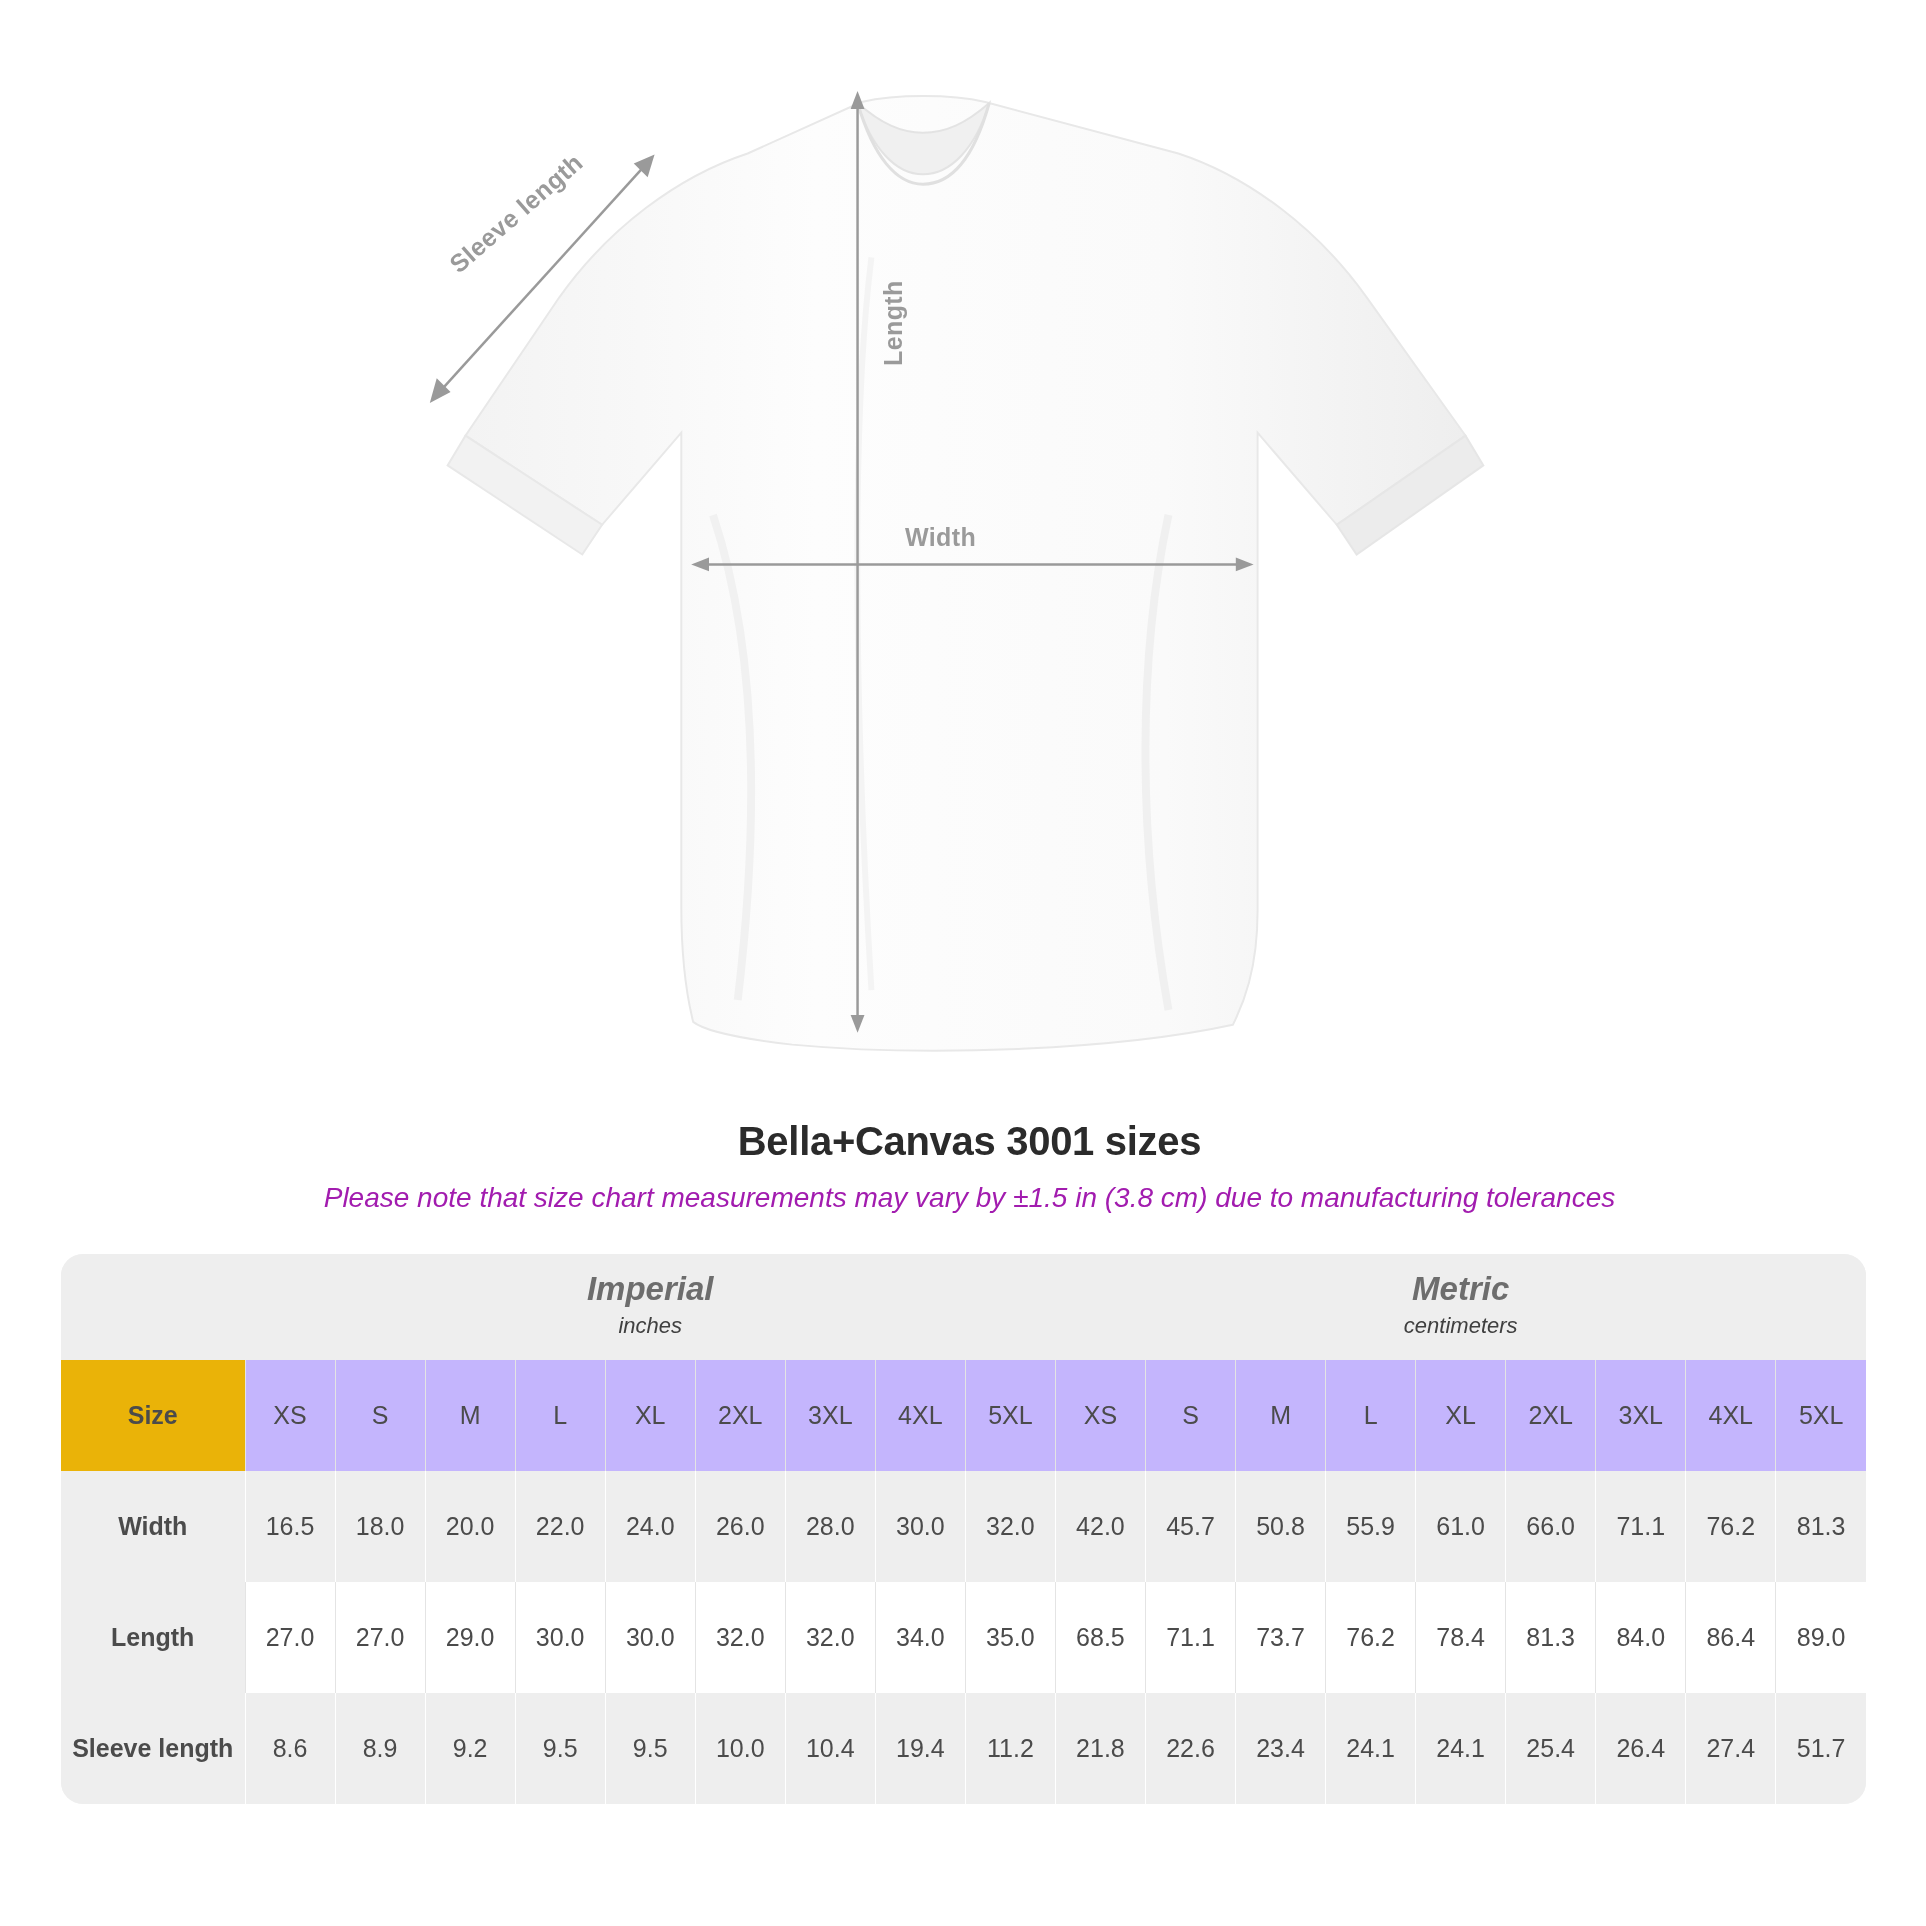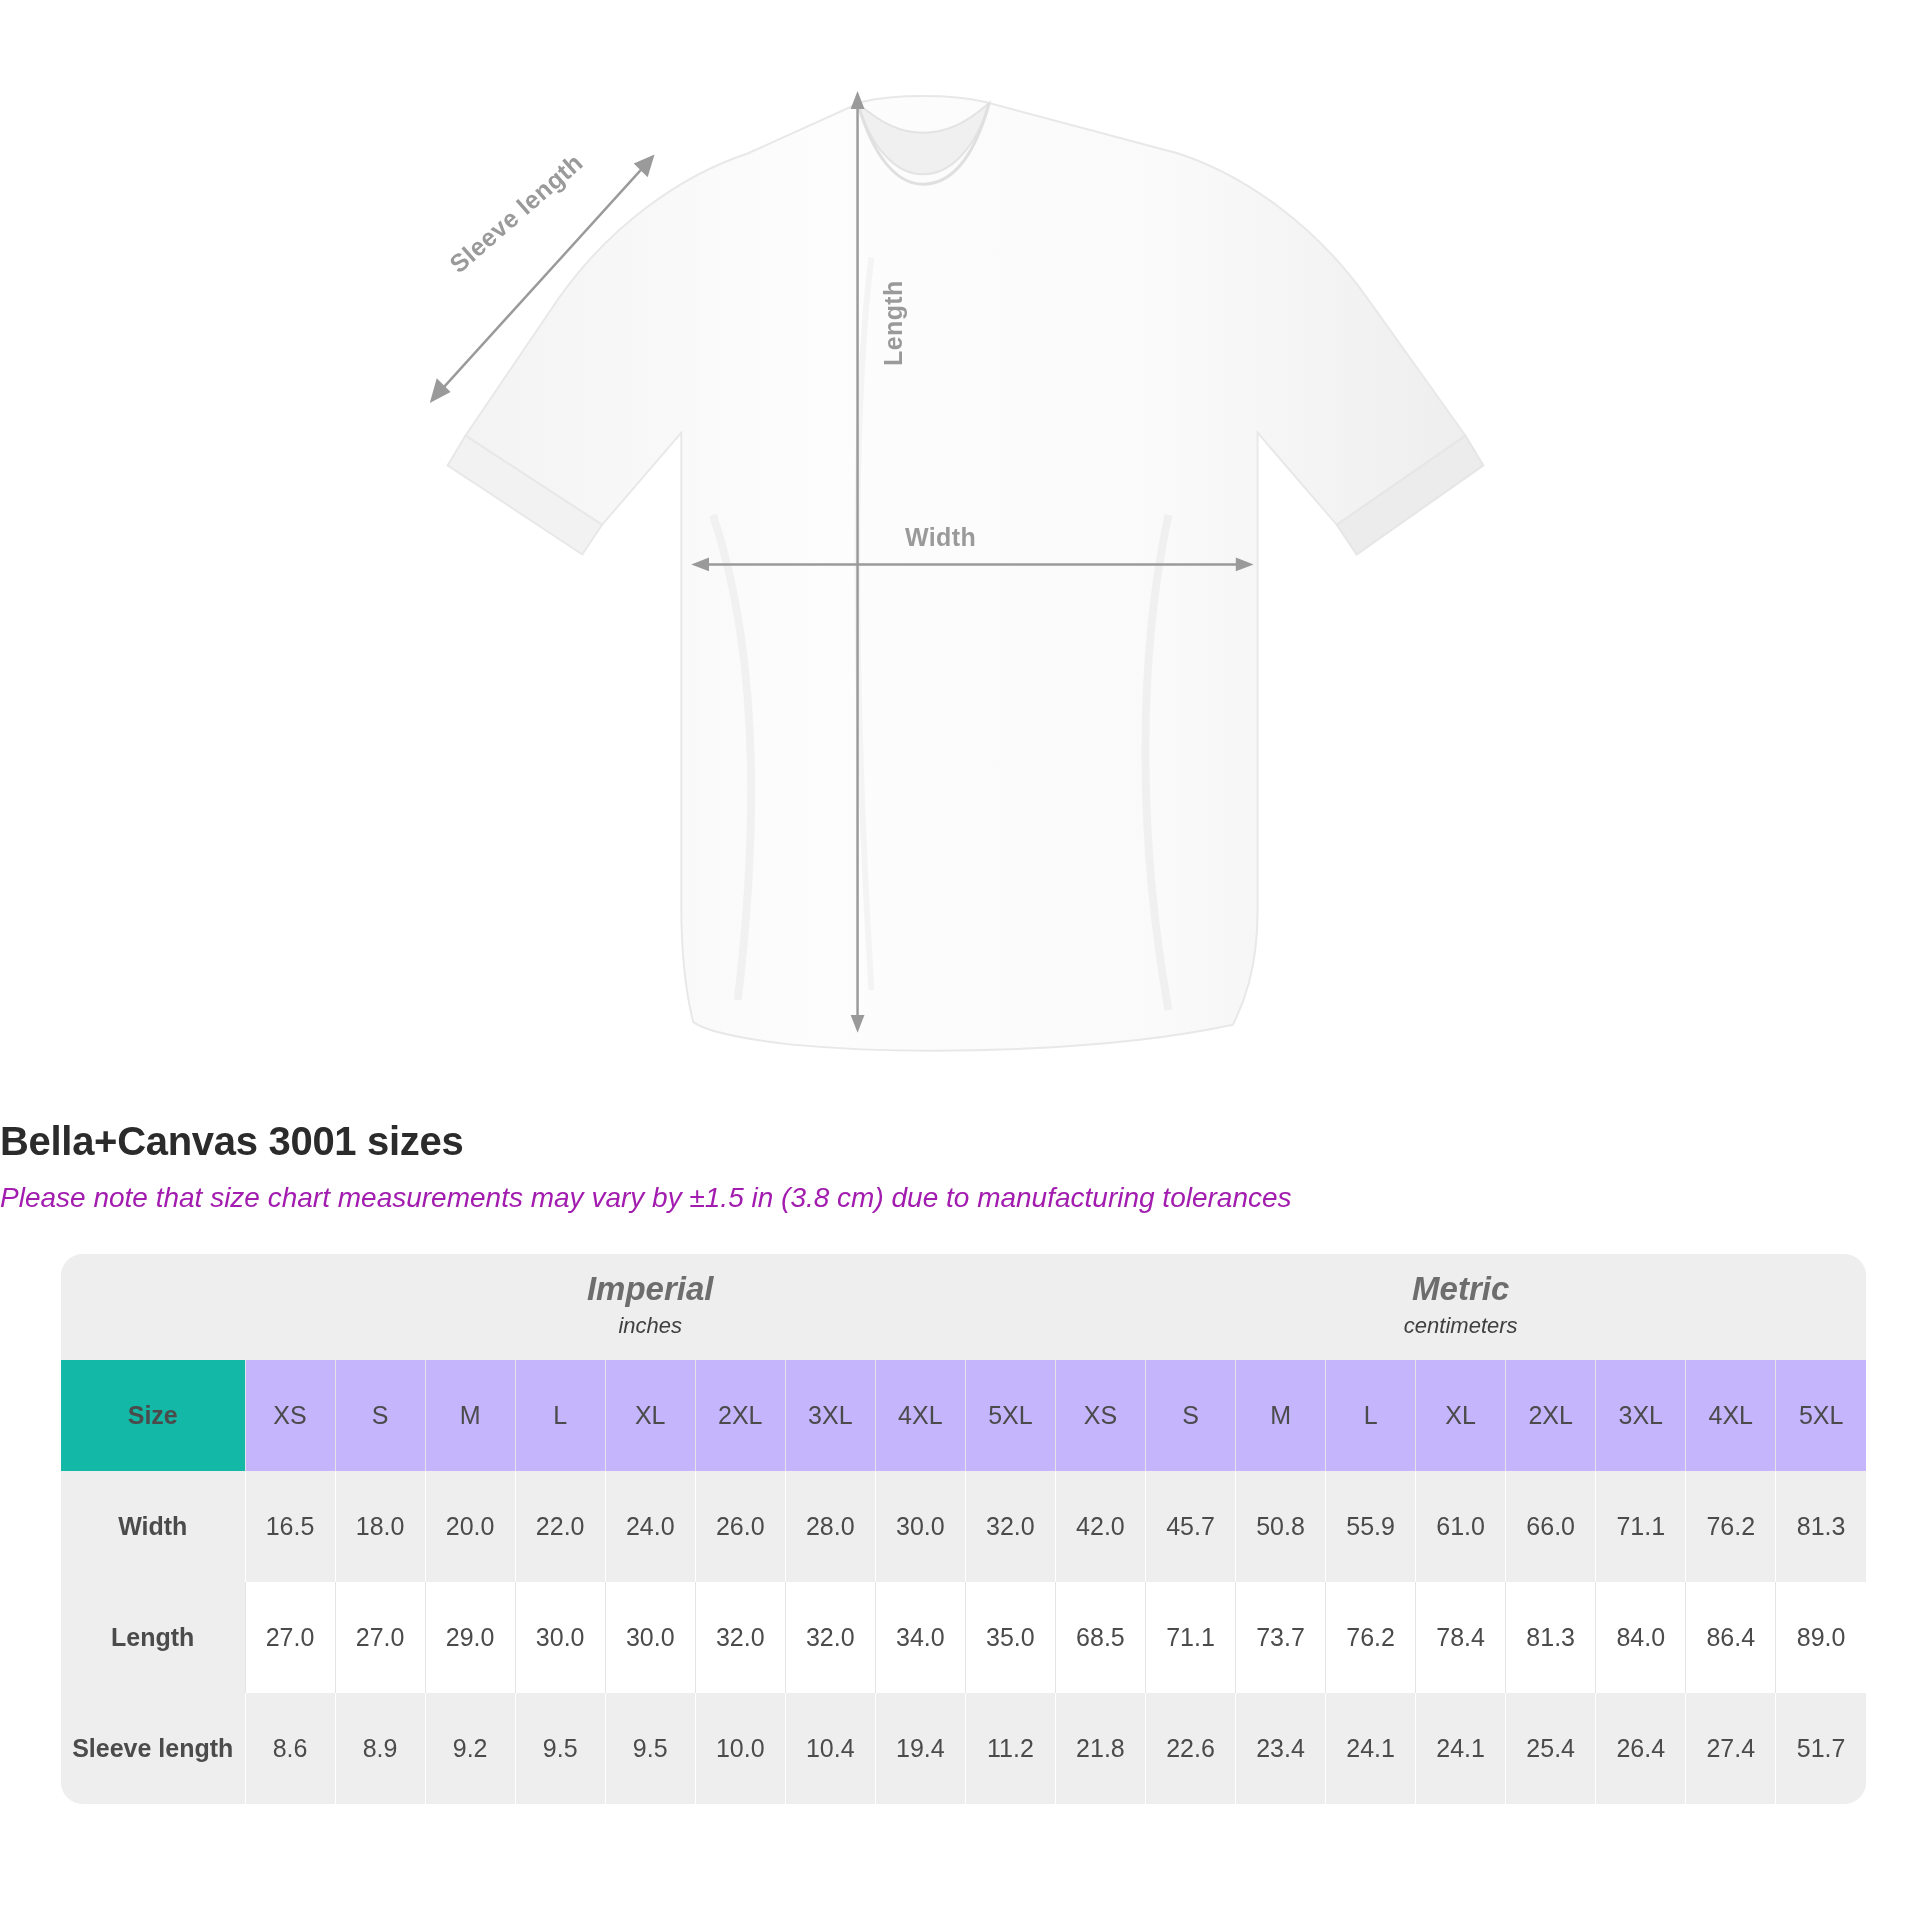--- a/index.html
+++ b/index.html
@@ -52,22 +52,23 @@
     transform: rotate(-90deg);
     transform-origin: left top;
   }
   .label-width {
     left: 905px;
     top: 523px;
   }
 
   
   .title-block {
-    text-align: left;
+    text-align: center;
     margin-top: 10px;
+    padding-left: 12px;
   }
   .chart-title {
     font-size: 40px;
     font-weight: bold;
     color: #2b2b2b;
     letter-spacing: -0.3px;
   }
   .chart-note {
     margin-top: 18px;
     font-size: 28px;
@@ -113,21 +114,21 @@
     line-height: 1.6;
   }
   .header-row td {
     height: 111px;
     background: #c4b5fd;
     font-weight: normal;
     color: #5a5a5a;
     font-size: 26px;
   }
   .header-row td.rowhead {
-    background: #14b8a6;
+    background: #eab308;
   }
   .data-row td {
     height: 111px;
     font-size: 26px;
     color: #4b4b4b;
   }
   .data-row.shaded td {
     background: #eeeeee;
   }
   .data-row.plain td {

